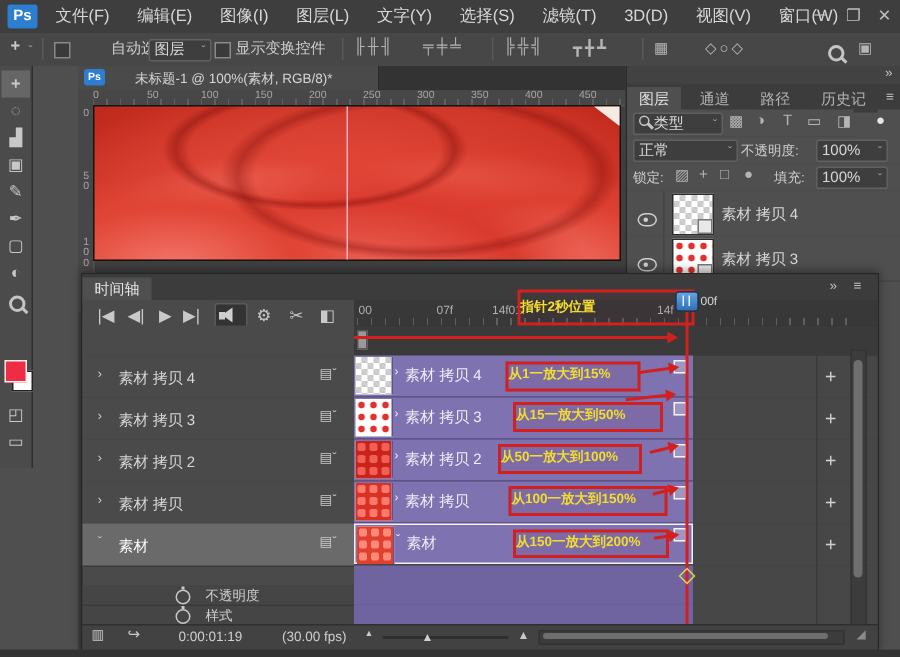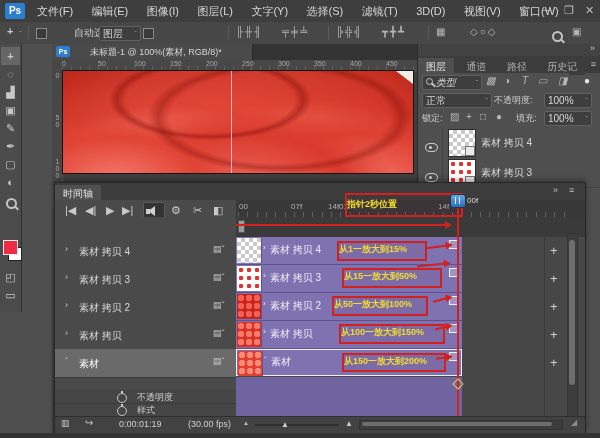--- a/index.html
+++ b/index.html
@@ -90,20 +90,21 @@
   <span class="ab tl-ic" style="left:7px;top:3px;font-weight:bold;">+</span>
   <span class="ab chev" style="left:19px;top:7px;">ˇ</span>
   <div class="ab vsep" style="left:28px;top:3px;height:15px;"></div>
   <span class="ab checkbox" style="left:36px;top:6px;"></span>
   <span class="ab opt" style="left:50px;top:0;margin-left:24px;">自动选择:</span>
   <div class="ab dd" style="left:99px;top:4px;width:34px;">
     <span>图层</span>
     <span class="chev" style="float:right;">ˇ</span>
   </div>
   <span class="ab checkbox" style="left:143px;top:6px;"></span>
+  <span class="ab opt" style="left:157px;top:0;">显示变换控件</span>
   <div class="ab vsep" style="left:228px;top:3px;height:15px;"></div>
   <span class="ab icg" style="left:236px;top:4px;">╟╫╢</span>
   <span class="ab icg" style="left:282px;top:4px;">╤╪╧</span>
   <div class="ab vsep" style="left:328px;top:3px;height:15px;"></div>
   <span class="ab icg" style="left:336px;top:4px;">╠╬╣</span>
   <span class="ab icg" style="left:382px;top:4px;">┳╋┻</span>
   <div class="ab vsep" style="left:428px;top:3px;height:15px;"></div>
   <span class="ab icg" style="left:436px;top:4px;">▦</span>
   <span class="ab icg dim" style="left:470px;top:4px;">◇○◇</span>
   <span class="ab mag" style="left:552px;top:6px;"></span>
@@ -179,21 +180,21 @@
   </div>
   <div class="ab" style="left:0;top:12px;width:183px;height:17px;background:#3c3c3c;">
     <span class="ptab active">图层</span>
     <span class="ptab">通道</span>
     <span class="ptab">路径</span>
     <span class="ptab">历史记</span>
     <span class="ptab">3D</span>
     <span class="ab" style="right:5px;top:3px;color:#c0c0c0;font-size:9px;">≡</span>
   </div>
 
-  <div class="ab" style="left:0;top:29px;width:151px;height:18px;background:#4f4f4f;border-bottom:1px solid #444;font-style:italic;">
+  <div class="ab" style="left:0;top:29px;width:151px;height:18px;background:#4f4f4f;border-bottom:1px solid #444;">
     <div class="ab dd" style="left:4px;top:2px;width:52px;">
       <span class="mag small" style="vertical-align:1px;"></span>
       <span>类型</span>
       <span class="chev" style="float:right;">ˇ</span>
     </div>
     <span class="ab icg" style="left:68px;top:2px;">▩</span>
     <span class="ab icg" style="left:86px;top:2px;">◑</span>
     <span class="ab icg" style="left:104px;top:2px;">T</span>
     <span class="ab icg" style="left:120px;top:2px;">▭</span>
     <span class="ab icg" style="left:140px;top:2px;">◨</span>

